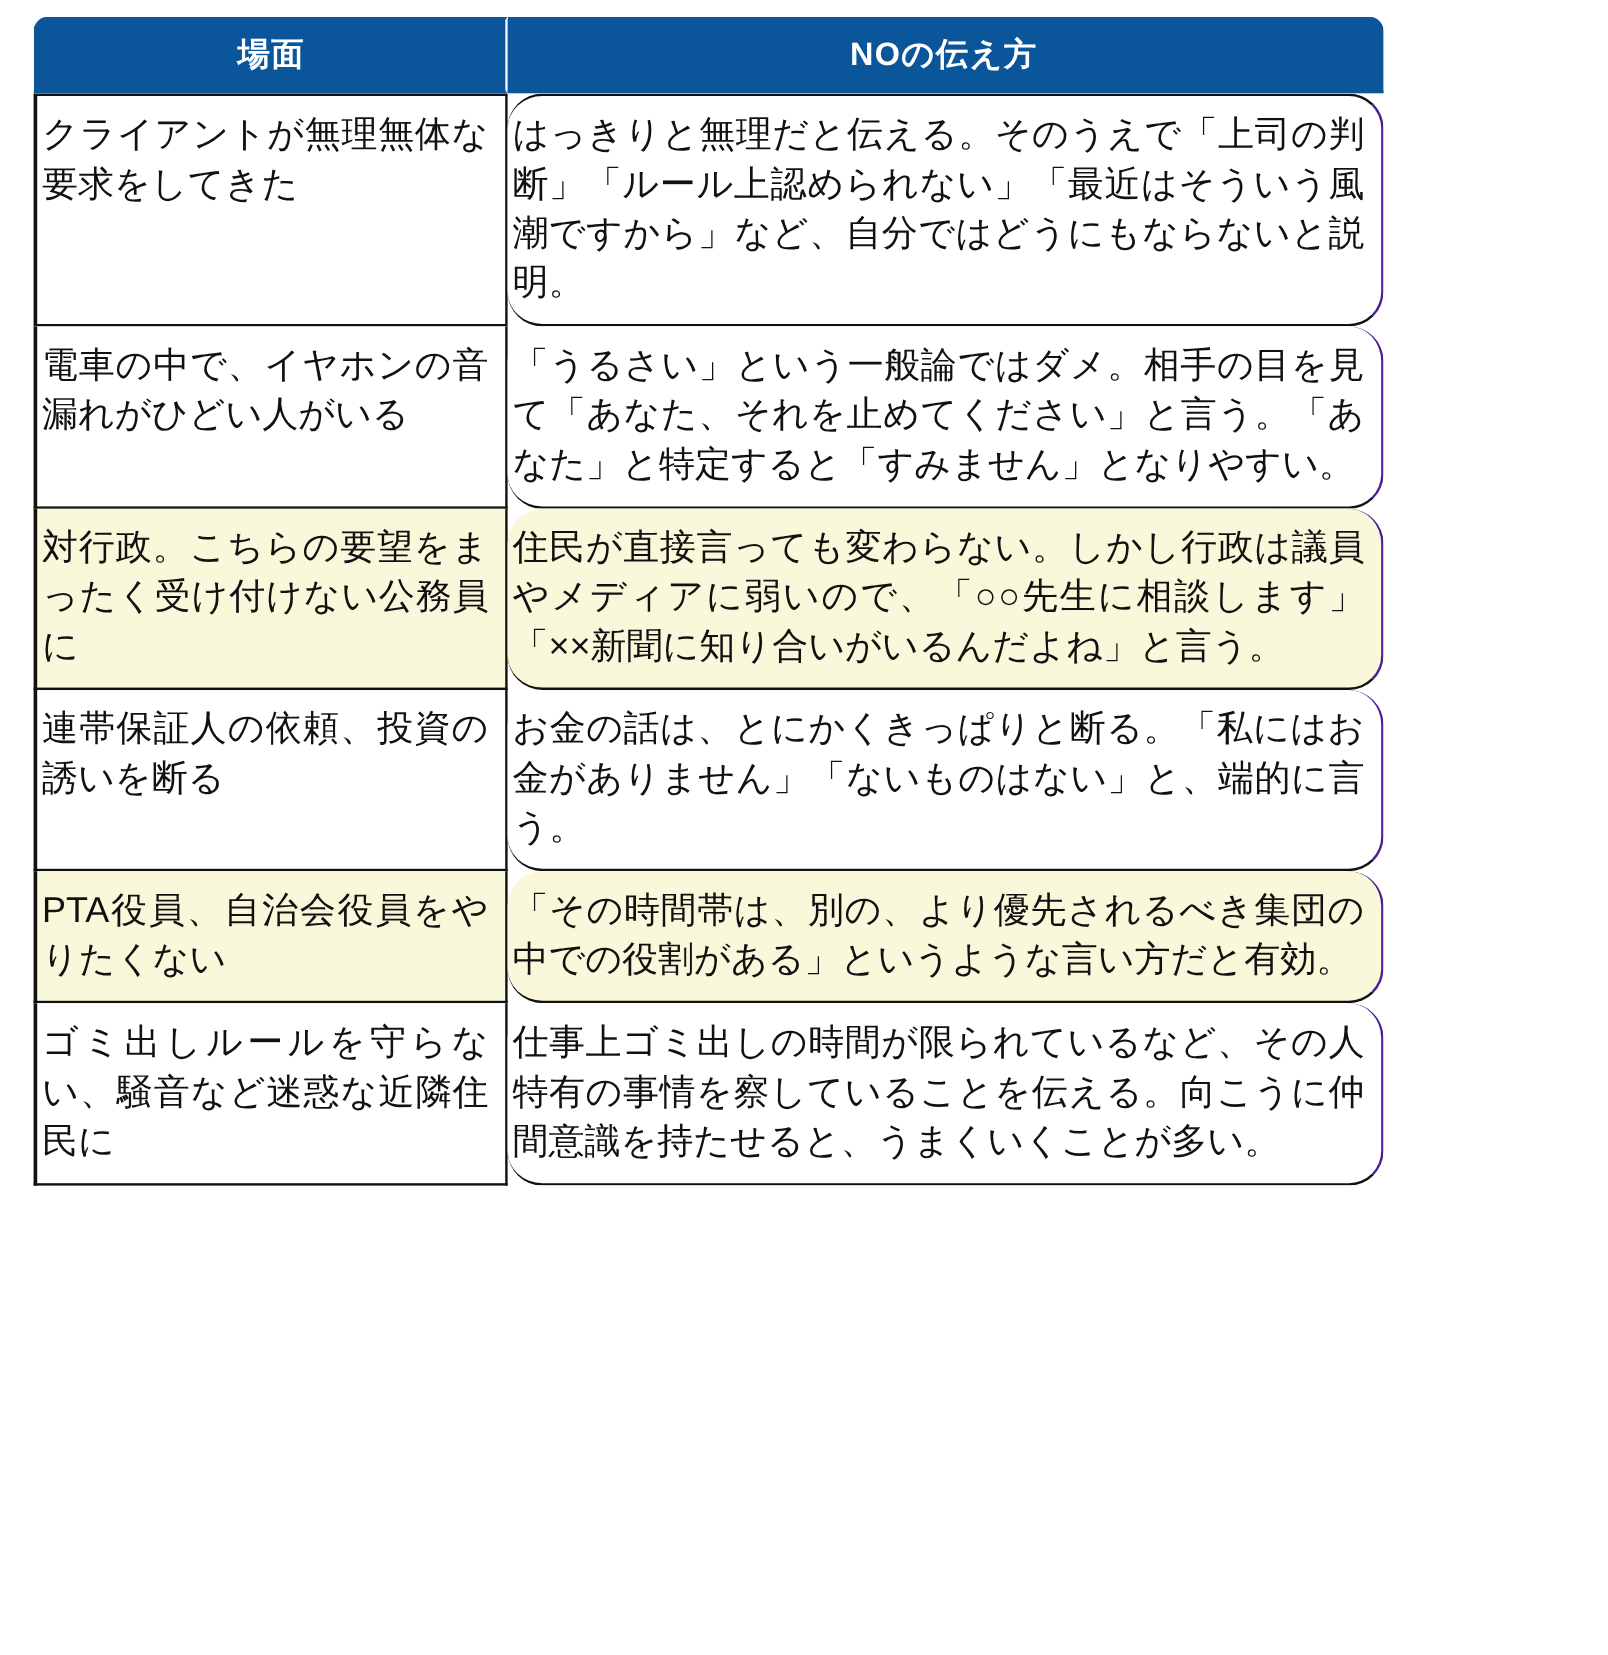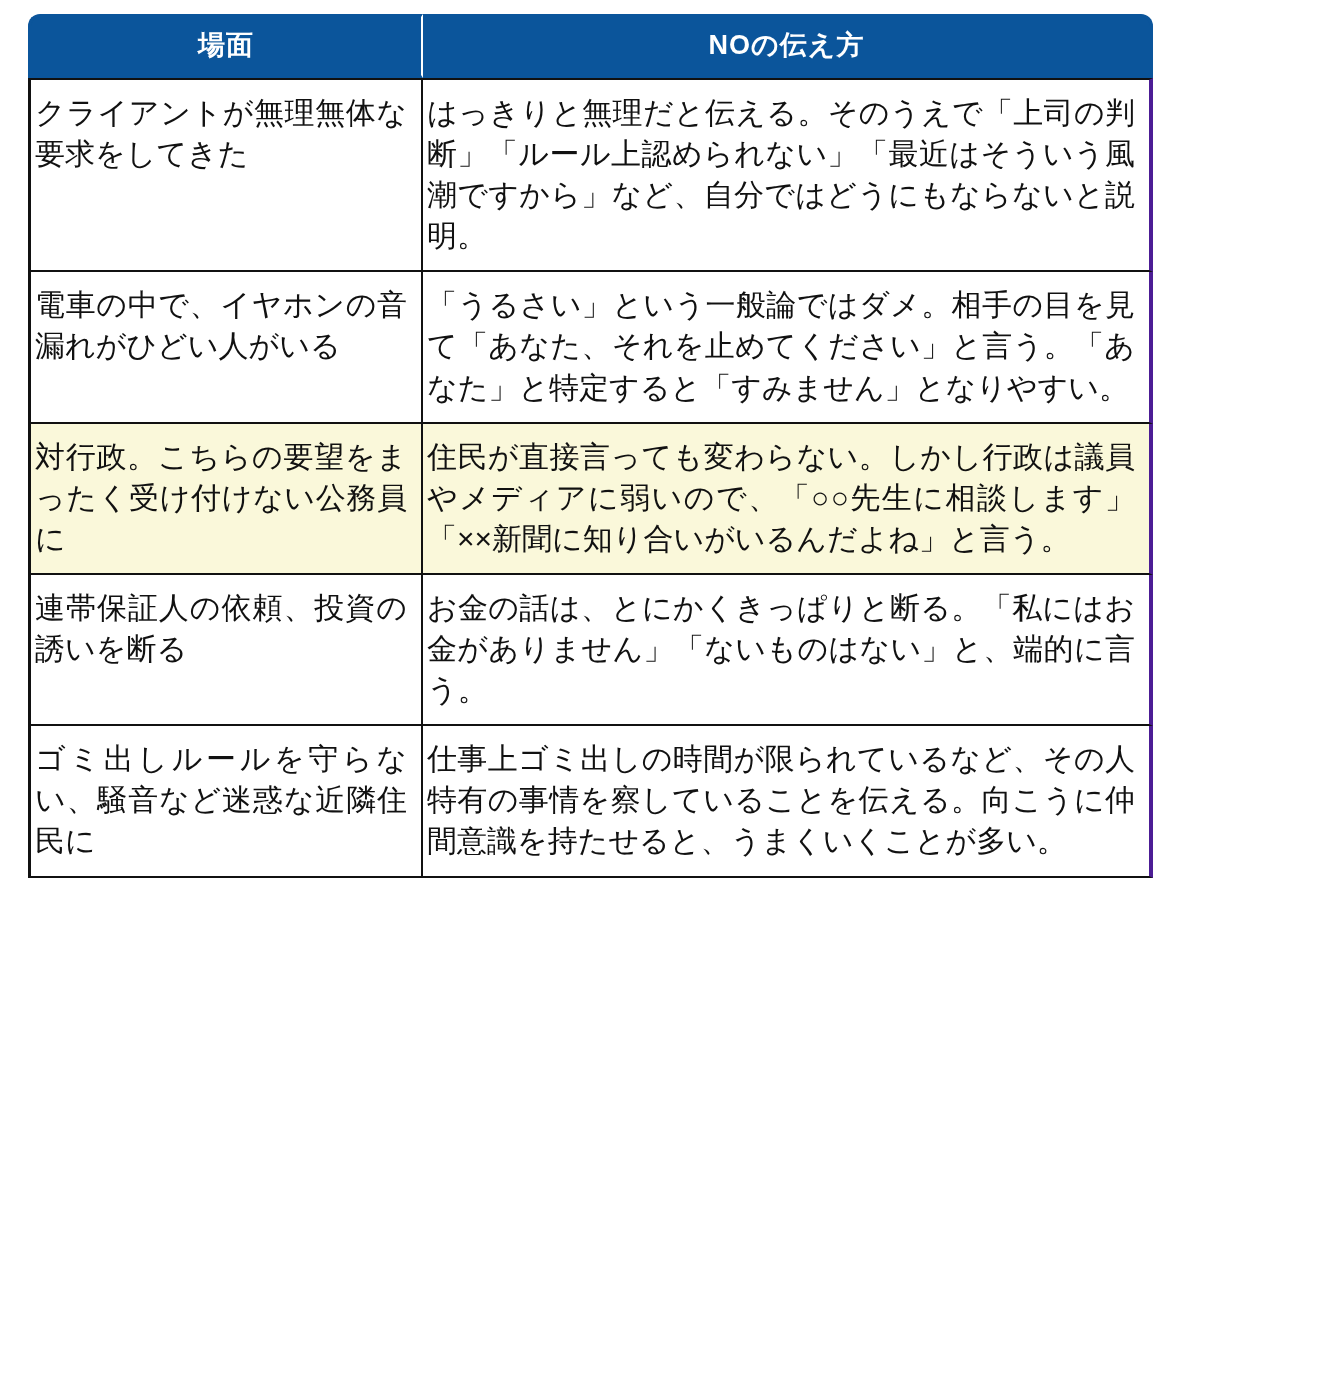--- a/index.html
+++ b/index.html
@@ -63,23 +63,24 @@
     background: #ffffff;
   }
   tbody tr td.cell-scene {
     width: 390px;
     border-left: 3px solid #111111;
     border-right: 2px solid #111111;
     text-align: justify;
     text-justify: inter-character;
   }
   tbody tr td.cell-how {
-    border-right: 4px solid #4c1d95;
+    border-right: 2px solid #4c1d95;
     text-align: justify;
     text-justify: inter-character;
+    border-radius: 29px;
   }
   tbody tr:first-child td {
     border-top: 2px solid #111111;
   }
   tbody tr.alt td {
     background: #faf8da;
   }
   tbody tr:last-child td.cell-scene {
     border-bottom-left-radius: 0;
   }
@@ -125,20 +126,28 @@
           </td>
         </tr>
         <tr>
           <td class="cell-scene">
             <span class="scene-text">連帯保証人の依頼、投資の誘いを断る</span>
           </td>
           <td class="cell-how">
             <span class="how-text">お金の話は、とにかくきっぱりと断る。「私にはお金がありません」「ないものはない」と、端的に言う。</span>
           </td>
         </tr>
+        <tr class="alt">
+          <td class="cell-scene">
+            <span class="scene-text">PTA役員、自治会役員をやりたくない</span>
+          </td>
+          <td class="cell-how">
+            <span class="how-text">「その時間帯は、別の、より優先されるべき集団の中での役割がある」というような言い方だと有効。</span>
+          </td>
+        </tr>
         <tr>
           <td class="cell-scene">
             <span class="scene-text">ゴミ出しルールを守らない、騒音など迷惑な近隣住民に</span>
           </td>
           <td class="cell-how">
             <span class="how-text">仕事上ゴミ出しの時間が限られているなど、その人特有の事情を察していることを伝える。向こうに仲間意識を持たせると、うまくいくことが多い。</span>
           </td>
         </tr>
       </tbody>
   </table>

